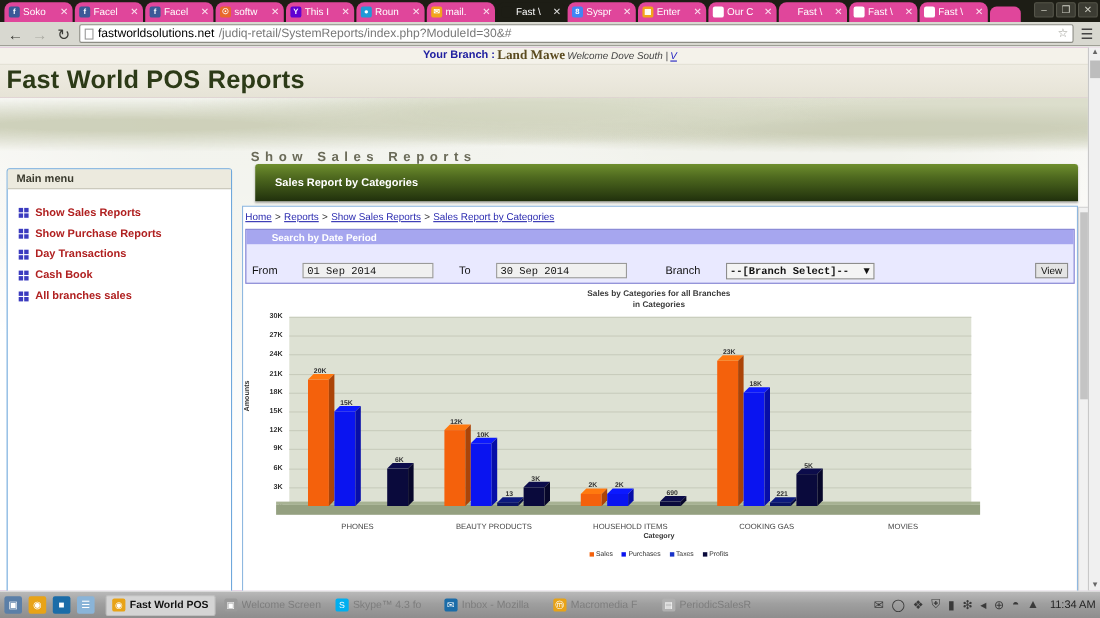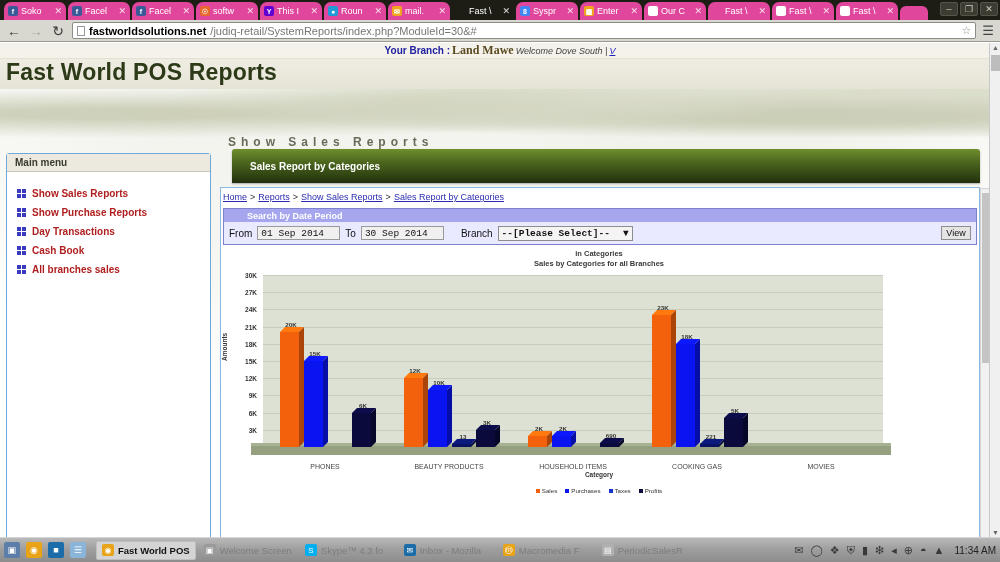--- a/index.html
+++ b/index.html
@@ -40,21 +40,21 @@
     background:#d8d8d0; display:flex; align-items:center; gap:6px; padding:0 6px;
     border-bottom:1px solid #9a9a90;
   }
   .navbtn{ font-size:14px; color:#3a3a35; width:16px; text-align:center; line-height:1;}
   .navbtn.dim{ color:#a9a9a2; }
   .omnibox{
     flex:1; height:17px; background:#fff; border:1px solid #8d8d85; border-radius:2px;
     display:flex; align-items:center; padding:0 4px; gap:4px; font-size:11px;
   }
   .pageicon{ width:8px; height:10px; background:#fff; border:1px solid #999; flex:none;}
-  .url-strong{ color:#000; font-weight:bold; }
+  .url-strong{ color:#000; font-weight:normal; }
   .url-dim{ color:#777; }
   .star{ margin-left:auto; color:#9a9a92; font-size:11px;}
   .menuicon{ font-size:13px; color:#444; }
 
   
   .page{
     position:absolute; top:43px; left:0; width:1000px; height:494px;
     background:#a21caf; overflow:hidden;
   }
   .topbanner{
@@ -148,29 +148,29 @@
   .crumb .sep{ color:#333; }
 
   .searchbox{
     margin:2px 2px 0 2px; border:1px solid #7f7fd0; background:#e9e9ff;
   }
   .searchbox-head{
     background:#a6a6ef; height:13px; font-size:9px; font-weight:bold;
     color:#ffffff; display:flex; align-items:center; padding-left:23px;
   }
   .searchrow{
-    height:22px; display:flex; align-items:center; gap:5px; padding:0 5px;
-    font-size:10px; color:#111;
+    height:22px; display:flex; align-items:center; gap:23px; padding:0 5px;
+    font-size:10px; color:#111;margin-top:13px;
   }
   .inp{
     height:14px; background:#f0f0f0; border:1px solid #9a9a9a;
     font-family:"Liberation Mono", monospace; font-size:9.5px;
     padding:0 3px; display:flex; align-items:center; color:#111;
   }
-  .inp.date{ width:83px; }
+  .inp.date{ width:119px; }
   .sel{
     height:15px; min-width:135px; background:#f4f4f4; border:1px solid #8d8d8d;
     font-family:"Liberation Mono", monospace; font-size:9.5px; font-weight:bold;
     display:flex; align-items:center; justify-content:space-between; padding:0 3px;
     color:#111;
   }
   .viewbtn{
     margin-left:auto; height:14px; min-width:30px; background:#e4e4e4;
     border:1px solid #8d8d8d; font-size:9px; display:flex;
     align-items:center; justify-content:center; color:#111;
@@ -402,31 +402,31 @@
 
         <div class="searchbox">
           <div class="searchbox-head">Search by Date Period</div>
           <div class="searchrow">
             <span>From</span>
             <span class="inp date">01 Sep 2014</span>
             <span>To</span>
             <span class="inp date">30 Sep 2014</span>
             <span style="margin-left:12px">Branch</span>
             <span class="sel">
-              <span>--[Please Select]--</span>
+              <span>--[Branch Select]--</span>
               <span>▼</span>
             </span>
             <span class="viewbtn">View</span>
           </div>
         </div>
 
         <div class="chartwrap">
           <div class="chart-title">
+            <div>Sales by Categories for all Branches</div>
             <div>in Categories</div>
-            <div>Sales by Categories for all Branches</div>
           </div>
           <div class="ylabel">Amounts</div>
           <div id="yticks">
               <div class="ytick" style="top: 198px; left: 12px;">0</div>
               <div class="ytick" style="top: 180.8px; left: 12px;">3K</div>
               <div class="ytick" style="top: 163.6px; left: 12px;">6K</div>
               <div class="ytick" style="top: 146.4px; left: 12px;">9K</div>
               <div class="ytick" style="top: 129.2px; left: 12px;">12K</div>
               <div class="ytick" style="top: 112px; left: 12px;">15K</div>
               <div class="ytick" style="top: 94.8px; left: 12px;">18K</div>

